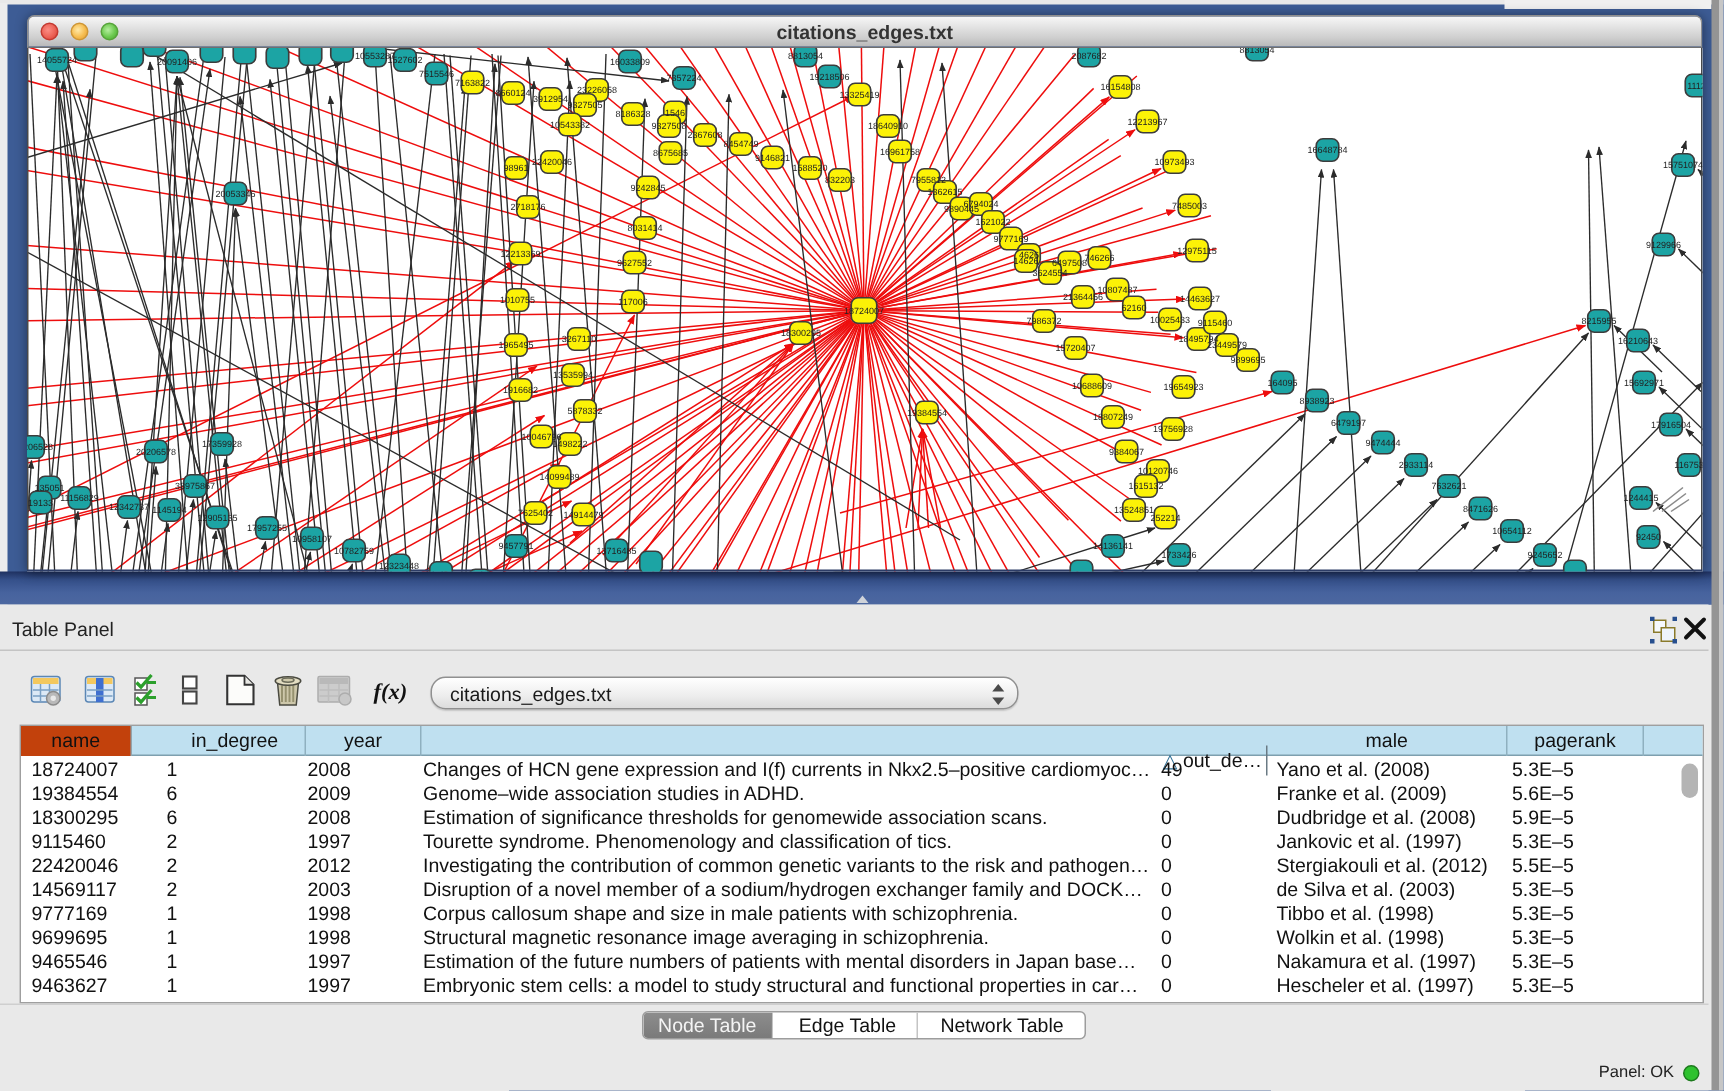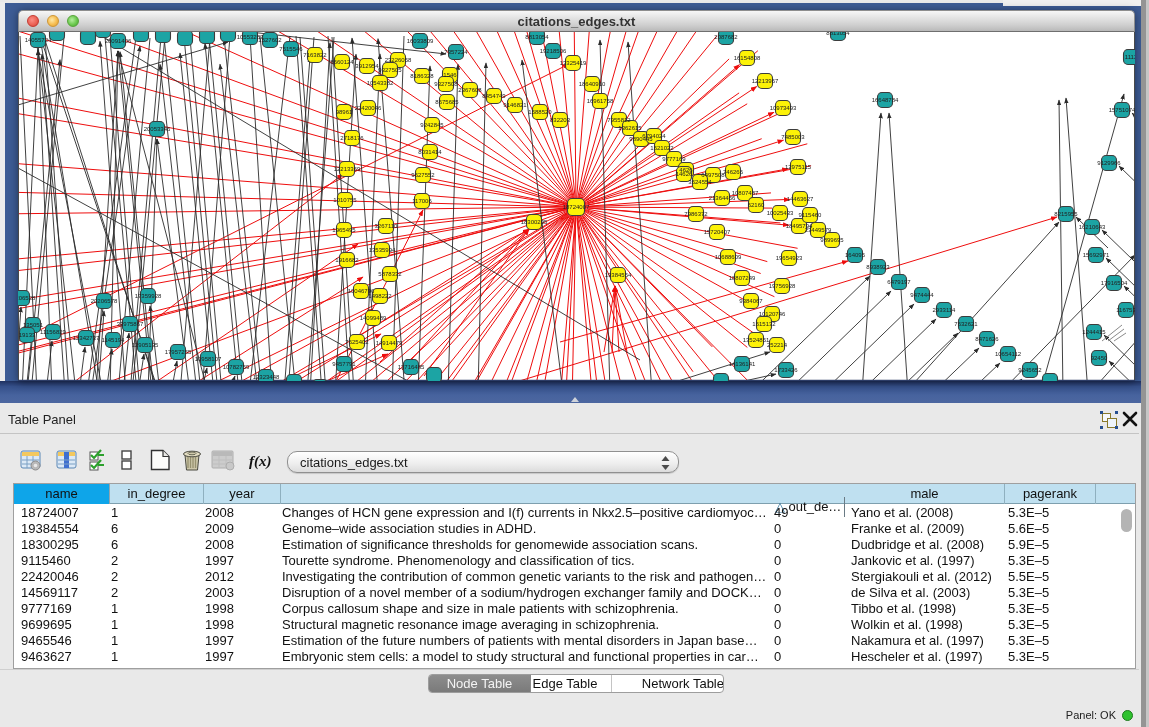--- a/index.html
+++ b/index.html
@@ -617,21 +617,21 @@
    <div class="abs" style="left:12px;top:3px;font-size:13px;color:#1a1a1a">citations_edges.txt</div>
    <svg class="abs" style="right:8px;top:4px" width="9" height="14" viewBox="0 0 9 14">
      <path d="M4.5 0 L8.5 5 H0.5 Z" fill="#4a4a4a"></path>
         <path d="M4.5 14 L8.5 9 H0.5 Z" fill="#4a4a4a"></path>
    </svg>
  </div>
 
  <div class="abs" style="left:13px;top:80px;width:1123px;height:186px;background:#fff;border:1px solid #9f9f9f">
 
   <div class="abs" style="left:0;top:0;width:1121px;height:20px;background:#bfe0f0;border-bottom:1px solid #7e9fae;font-size:13px;color:#111">
-    <div class="abs" style="left:0;top:0;width:96px;height:20px;background:#0ea5e9;border-right:1px solid #93a5ad;text-align:center;line-height:20px">name</div>
+    <div class="abs" style="left:0;top:0;width:74px;height:20px;background:#c2410c;border-right:1px solid #93a5ad;text-align:center;line-height:20px">name</div>
     <div class="abs" style="left:96px;top:0;width:94px;height:20px;border-right:1px solid #8fb0bf;text-align:center;line-height:20px">in_degree</div>
     <div class="abs" style="left:190px;top:0;width:77px;height:20px;border-right:1px solid #8fb0bf;text-align:center;line-height:20px">year</div>
     <div class="abs" style="left:756px;top:13px;width:75px;height:20px;border-right:1px solid #6a7a84;line-height:20px"><span style="margin-left:5px;color:#111"><span style="color:#2e6f96">△</span> out_de…</span></div>
     <div class="abs" style="left:831px;top:0;width:160px;height:20px;border-right:1px solid #8fb0bf;text-align:center;line-height:20px">male</div>
     <div class="abs" style="left:991px;top:0;width:91px;height:20px;border-right:1px solid #8fb0bf;text-align:center;line-height:20px">pagerank</div>
   </div>
   <div id="rows" class="abs" style="left:0;top:21px;width:1121px;font-size:13px;color:#111">
   <div class="abs" style="left:0;top:0px;width:1121px;height:16px;white-space:nowrap">
           <span class="abs" style="left:7px">18724007</span>
           <span class="abs" style="left:97px">1</span>
@@ -722,20 +722,20 @@
           <span class="abs" style="left:837px">Hescheler et al. (1997)</span>
           <span class="abs" style="left:994px">5.3E–5</span>
         </div>
   </div>
 
   <div class="abs" style="left:1107px;top:25px;width:11px;height:23px;border-radius:6px;background:#b4b4b4"></div>
  </div>
  <div class="abs" style="left:0;top:266px;width:1139px;height:1px;background:#cfcfcf"></div>
 
  <div class="abs" style="left:428px;top:271px;width:296px;height:19px;border:1px solid #9d9d9d;border-radius:4px;background:#fff;font-size:13px;overflow:hidden">
-   <div class="abs" style="left:0;top:0;width:102px;height:19px;background:linear-gradient(#8d8d8d,#787878);color:#f4f4f4;text-align:center;line-height:18px;border-right:1px solid #8a8a8a">Node Table</div>
+   <div class="abs" style="left:0;top:0;width:86px;height:19px;background:linear-gradient(#8d8d8d,#787878);color:#f4f4f4;text-align:center;line-height:18px;border-right:1px solid #8a8a8a">Node Table</div>
    <div class="abs" style="left:90px;top:0;width:92px;height:19px;color:#111;text-align:center;line-height:18px">Edge Table</div>
    <div class="abs" style="left:182px;top:0;width:1px;height:19px;background:#c4c4c4"></div>
-   <div class="abs" style="left:183px;top:0;width:112px;height:19px;color:#111;text-align:right;line-height:18px">Network Table</div>
+   <div class="abs" style="left:183px;top:0;width:112px;height:19px;color:#111;text-align:center;line-height:18px">Network Table</div>
  </div>
 
  <div class="abs" style="left:1040px;top:306px;width:76px;text-align:right;font-size:11px;color:#222">Panel: OK</div>
  <div class="abs" style="left:1122px;top:307px;width:11px;height:11px;border-radius:50%;background:#2fc22f;border:1px solid #1d7a1d"></div>
 </div>
 </body></html>

